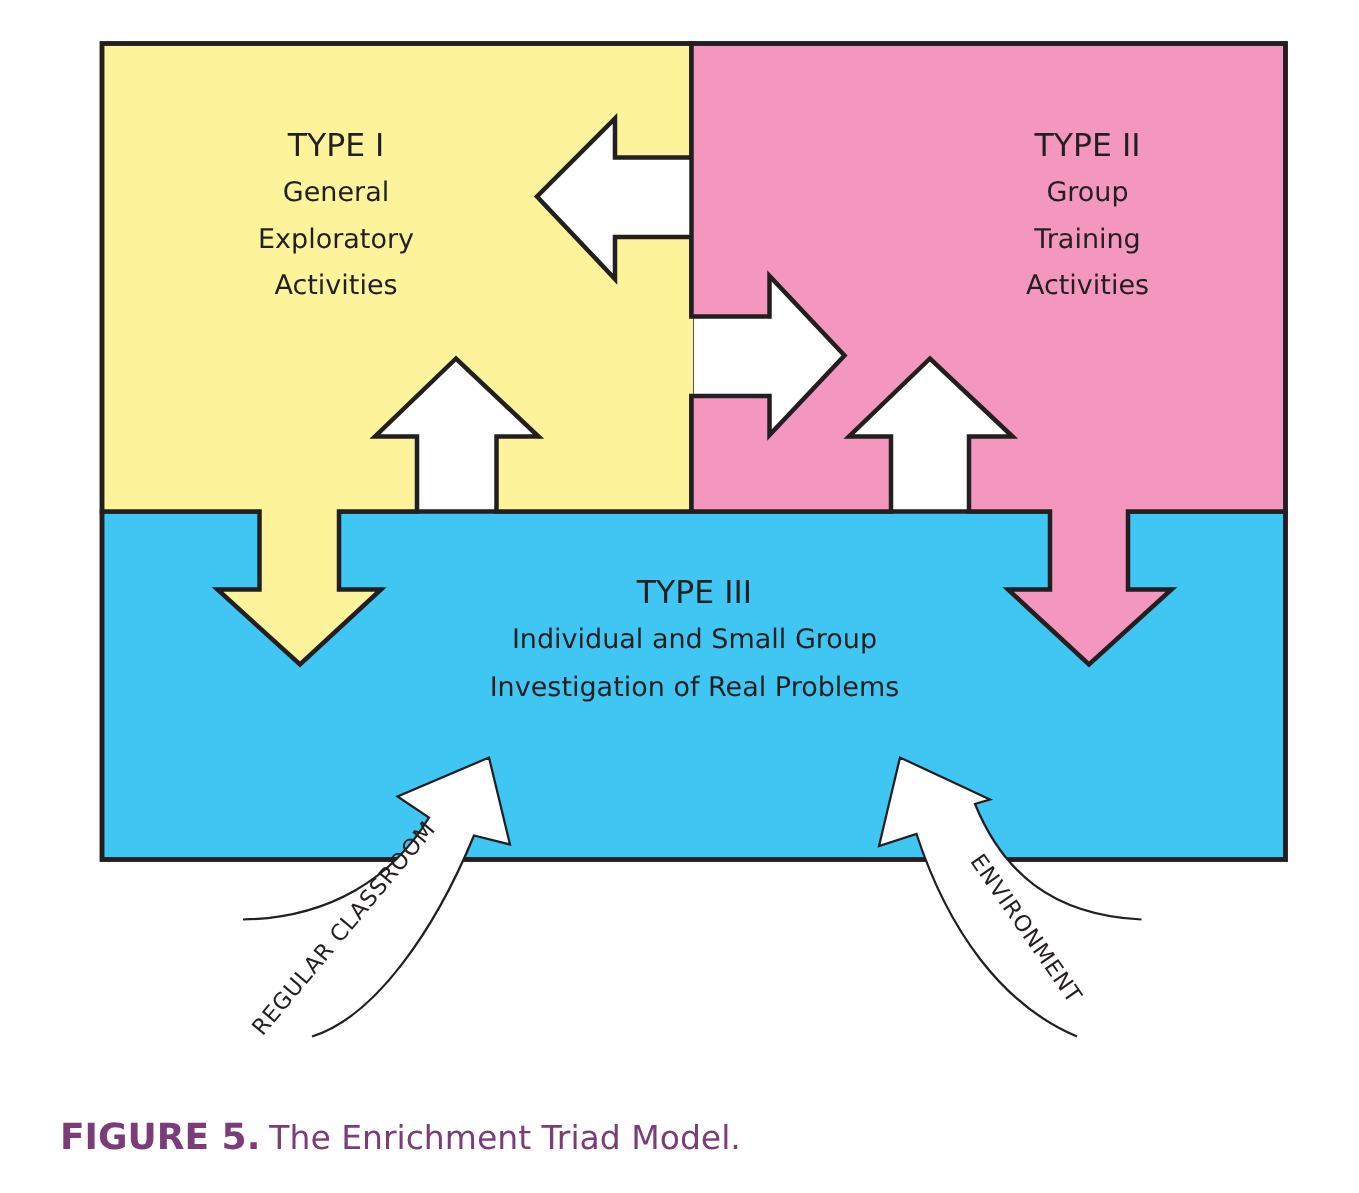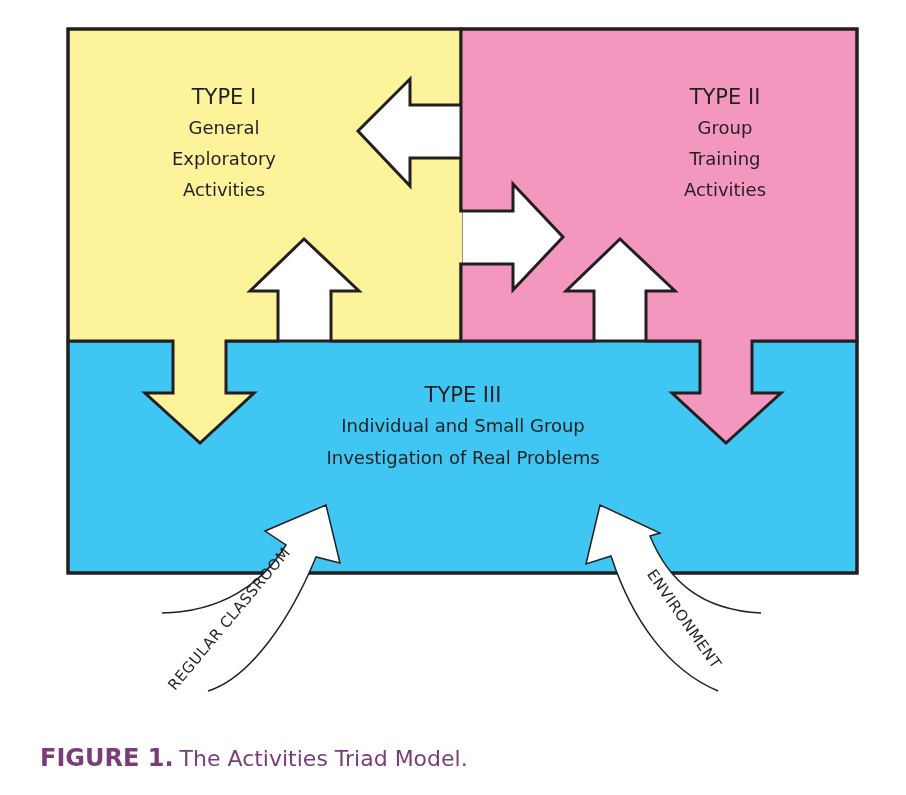--- a/index.html
+++ b/index.html
@@ -52,14 +52,14 @@
     <text class="lbl lbl-title" x="463" y="402">TYPE III</text>
     <text class="lbl lbl-body" x="463" y="432">Individual and Small Group</text>
     <text class="lbl lbl-body" x="463" y="464">Investigation of Real Problems</text>
   </g>
 
   <text class="lbl lbl-arrow" transform="translate(233,622) rotate(-50)" x="0" y="0">REGULAR CLASSROOM</text>
   <text class="lbl lbl-arrow" transform="translate(680,622) rotate(55)" x="0" y="0">ENVIRONMENT</text>
 </svg>
 
 <div class="caption" style="color: rgb(122, 61, 120);">
-  <span class="fig">FIGURE 1.</span><span>The Activities Triad Model.</span>
+  <span class="fig">FIGURE 5.</span><span>The Enrichment Triad Model.</span>
 </div>
 
 </body></html>

